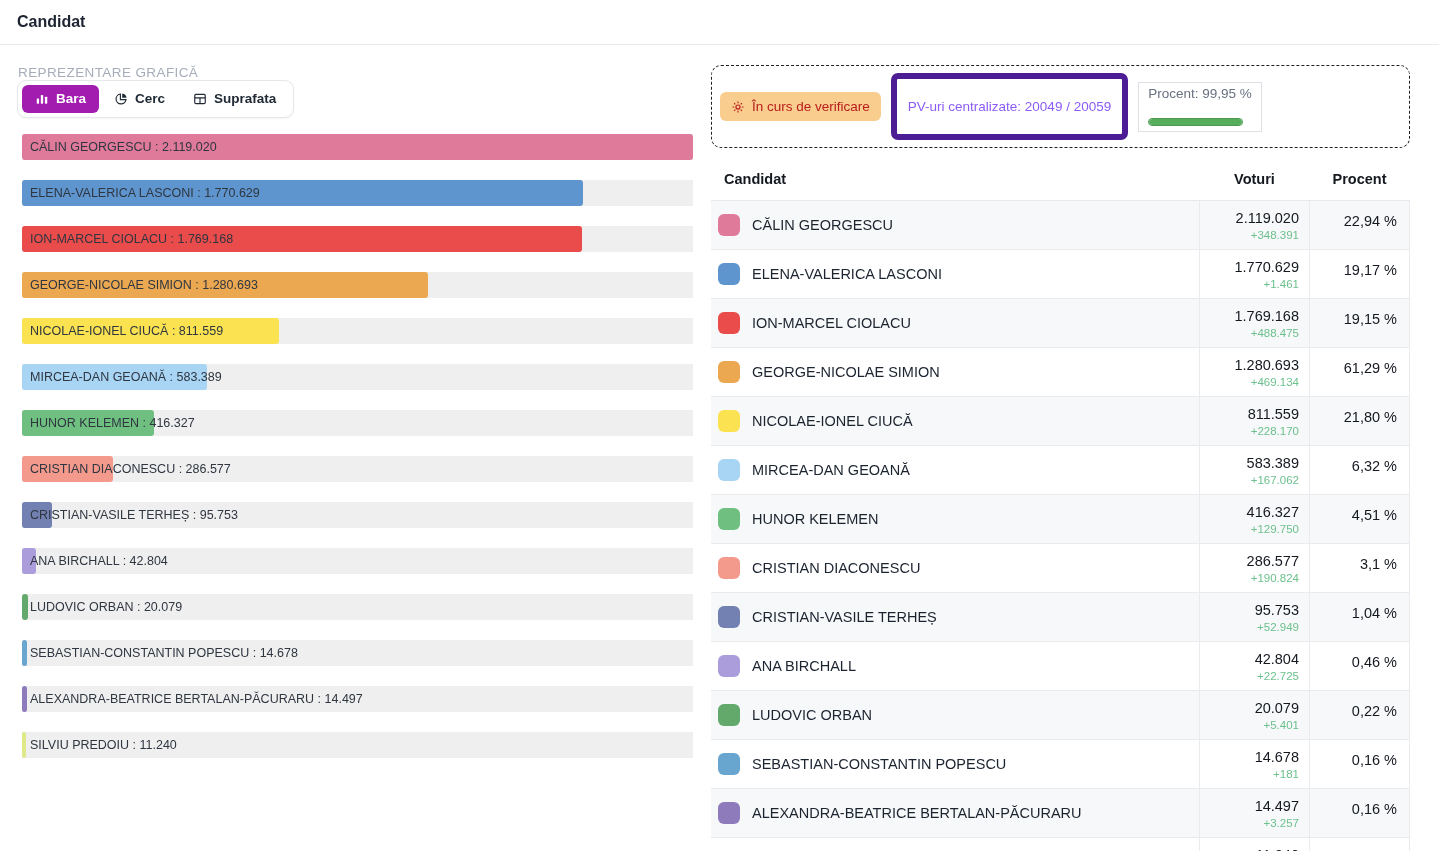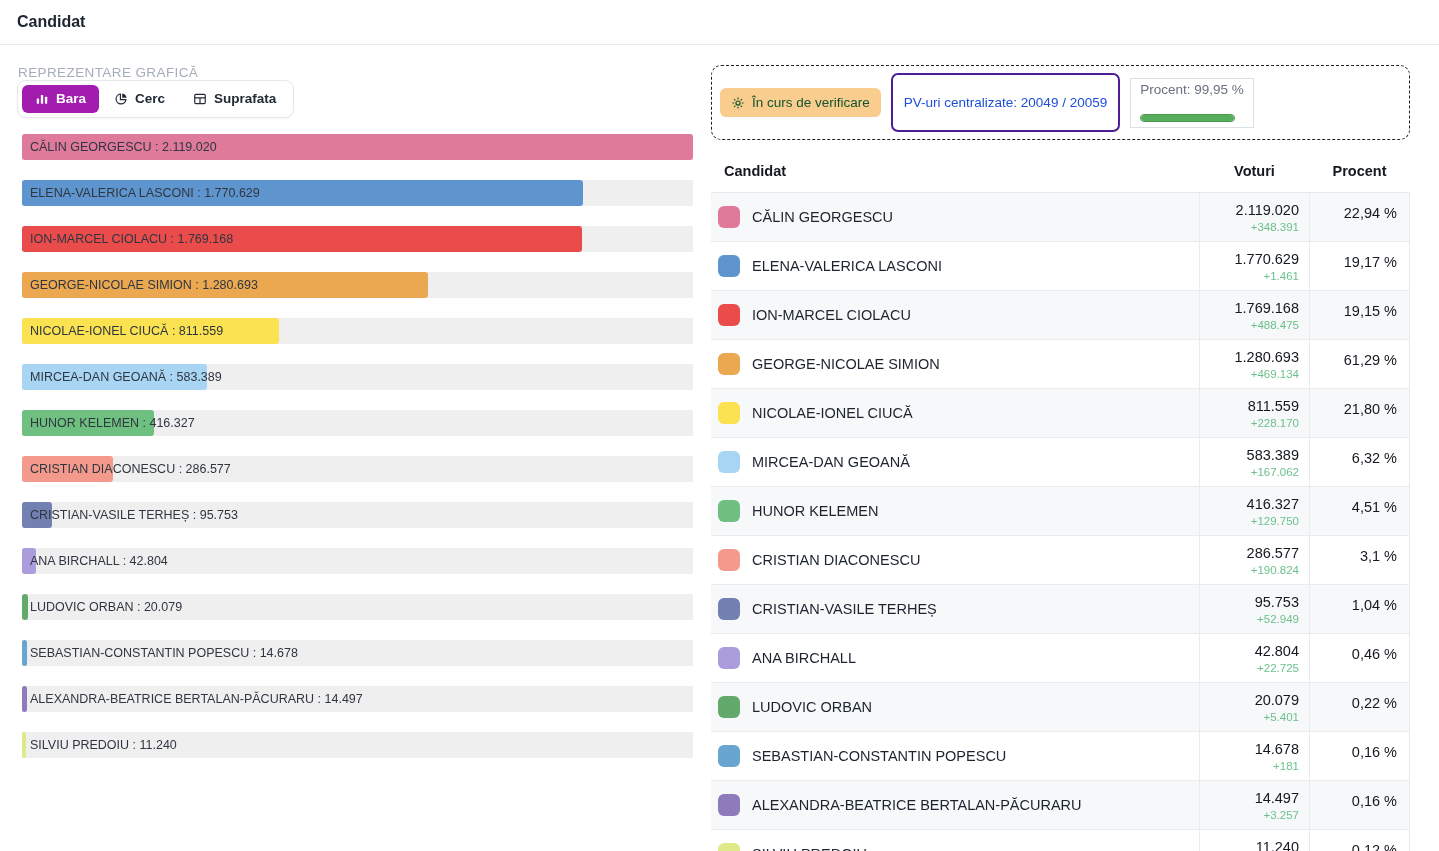--- a/index.html
+++ b/index.html
@@ -52,27 +52,27 @@
     font-size:12.5px; color:#2f3640; white-space:nowrap; z-index:2;
   }
 
   
   .status-box {
     border:1px dashed #222; border-radius:10px;
     padding:7px 8px; display:flex; align-items:center; gap:10px;
   }
   .verify-badge {
     display:inline-flex; align-items:center; gap:7px;
-    background:#f8cd8d; color:#14532d; border-radius:6px;
+    background:#f8cd8d; color:#b91c1c; border-radius:6px;
     padding:7px 11px; font-size:13.5px; white-space:nowrap;
   }
   .verify-badge svg { display:block; }
   .pv-box {
-    border:2px solid #4c1d95; border-radius:7px; background:#fff;
-    padding:20px 11px; font-size:13.5px; color:#1d4ed8; white-space:nowrap;
+    border:6px solid #4c1d95; border-radius:7px; background:#fff;
+    padding:20px 11px; font-size:13.5px; color:#8b5cf6; white-space:nowrap;
   }
   .procent-box { border:1px solid #dcdfe4; padding:3px 9px 5px; }
   .procent-label { font-size:13.5px; color:#697180; margin-bottom:17px; white-space:nowrap; }
   .progress-track {
     width:95px; height:8px; border-radius:5px;
     background:#e9ecef; border:1px solid #4a9a50; overflow:hidden;
   }
   .progress-fill { height:100%; background:#56ae5c; border-radius:5px; }
 
   

